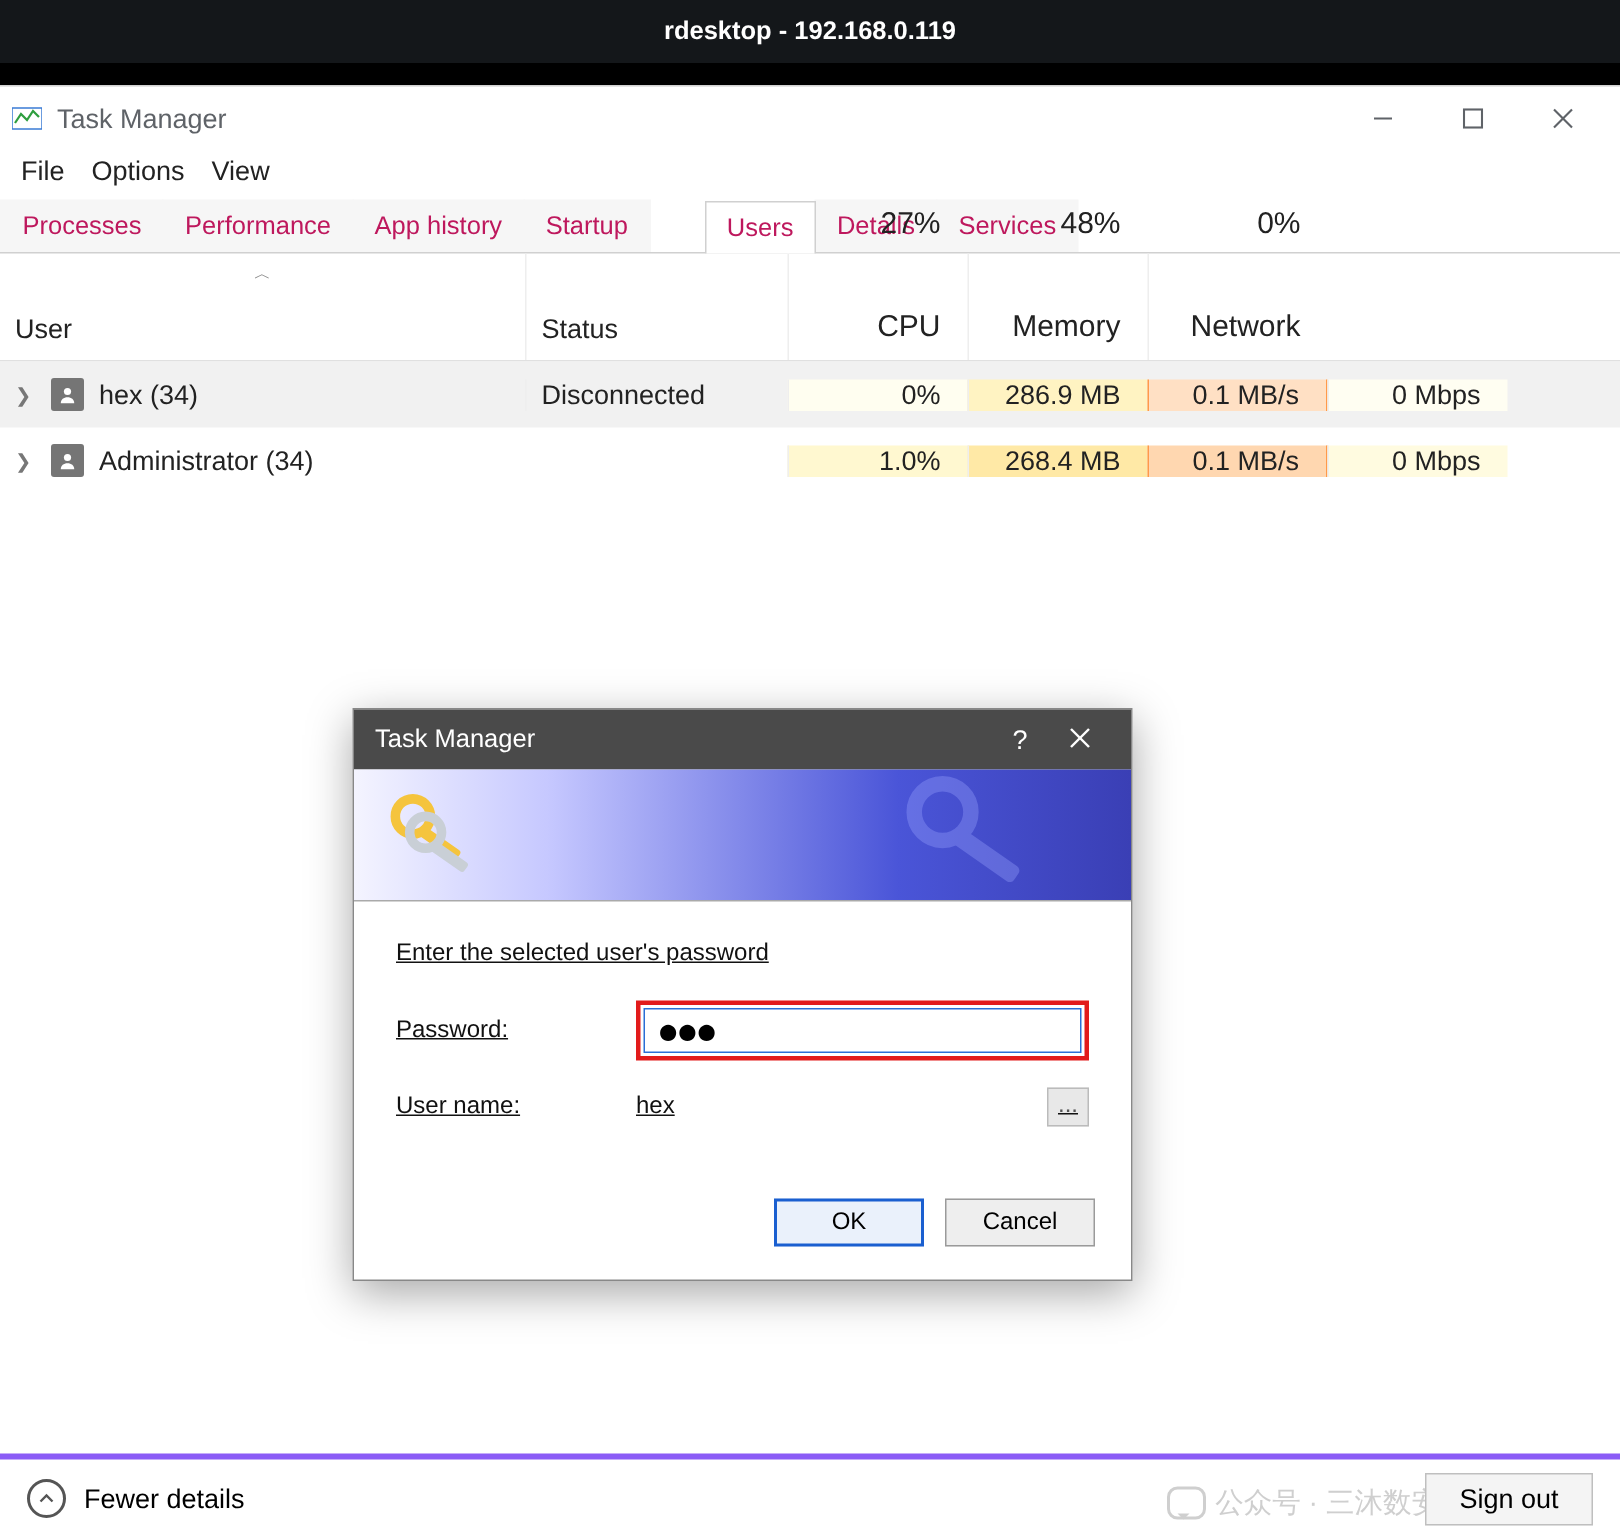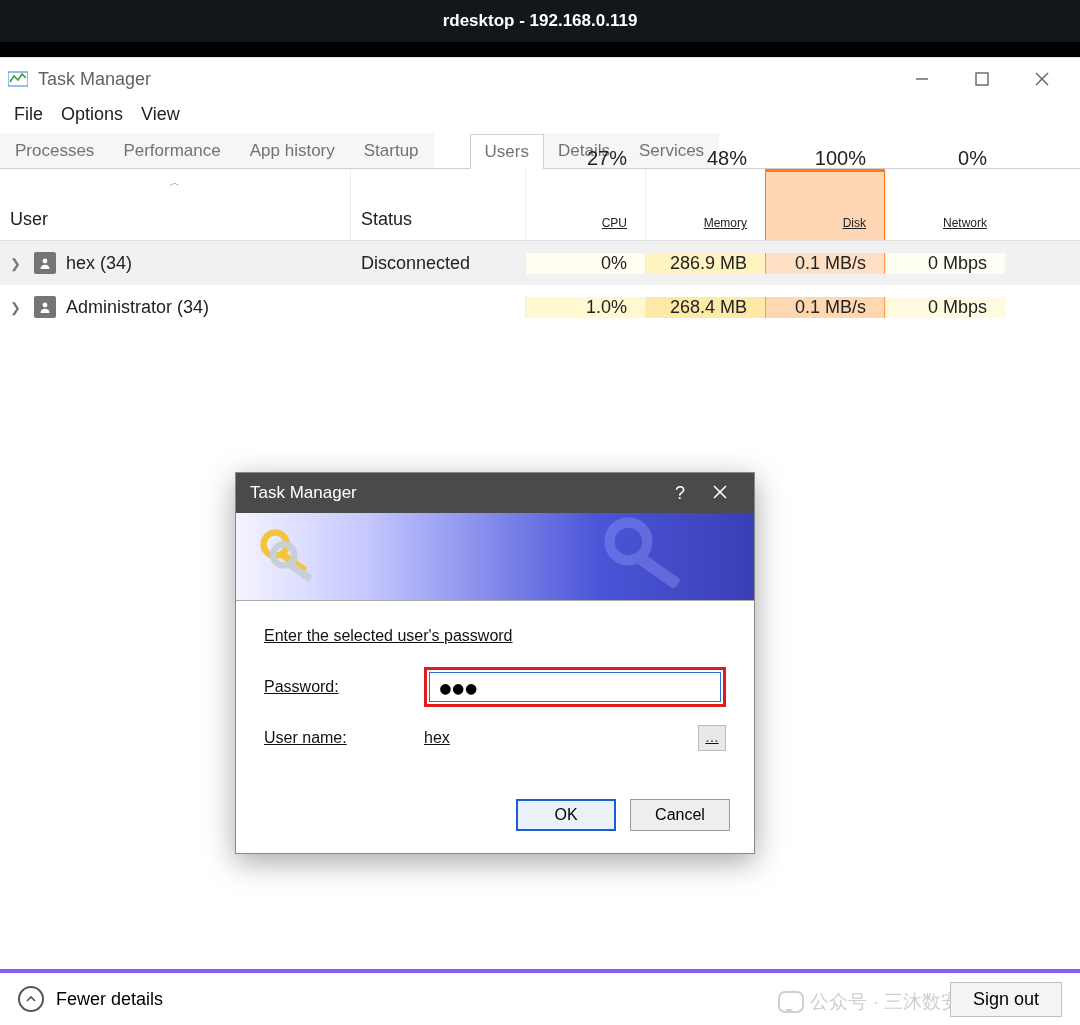--- a/index.html
+++ b/index.html
@@ -14,33 +14,33 @@
 .win-titlebar .win-icon { width: 20px; height: 18px; margin-right: 10px; display: inline-block; position: relative; }
 .win-titlebar .win-icon svg { display:block; }
 .win-titlebar .spacer { flex: 1; }
 .win-ctrl { width: 60px; height: 38px; display: flex; align-items: center; justify-content: center; color: #5f6368; font-size: 16px; }
 .win-ctrl svg { stroke: #5f6368; }
 
 .menubar { display: flex; gap: 18px; padding: 4px 14px 8px; font-size: 18px; color: #222; }
 .menubar span { cursor: default; }
 
 .tabstrip { display: flex; border-bottom: 1px solid #d0d0d0; font-size: 17px; }
-.tab { padding: 7px 14px; border: 1px solid transparent; border-bottom: none; color: #737373; background: #fff; }
+.tab { padding: 7px 14px; border: 1px solid transparent; border-bottom: none; color: #be185d; background: #fff; }
 .tab + .tab { margin-left: -1px; }
 .tab.active { border-color: #d0d0d0; background: #fff; position: relative; top: 1px; margin-left: 36px; }
 .tab:not(.active) { background: #f6f6f6; }
 
 .table-area { width: 100%; }
 .thead-row, .data-row { display: flex; align-items: stretch; font-size: 18px; color: #222; }
 .thead-row { height: 72px; border-bottom: 1px solid #e0e0e0; }
 .col-user { width: 350px; padding: 0 10px; display:flex; align-items:flex-end; padding-bottom:10px;}
 .col-status { width: 175px; padding: 0 10px; display:flex; align-items:flex-end; padding-bottom:10px; border-left: 1px solid #eee; }
 .col-num { width: 120px; text-align: right; padding: 0 18px 10px 0; border-left: 1px solid #eee; display:flex; flex-direction:column; justify-content:flex-end;gap:44px; }
 .col-num .pct { font-size: 20px; }
-.col-num .lbl { font-size: 12px; margin-top: 2px; text-decoration: underline; }
+.col-num .lbl { font-size: 20px; margin-top: 2px; }
 .sort-caret { font-size: 11px; color: #888; text-align:center; width:100%; position:absolute; top:6px; left:0;}
 .col-user-head { position: relative; }
 
 .col-disk-head { background: #ffd6b3; border-top: 3px solid #ff7a1a; border-left: 1px solid #ff7a1a; border-right:1px solid #ff7a1a; }
 
 .data-row { height: 44px; align-items: center; }
 .data-row .col-user { align-items:center; padding-bottom:0; gap:10px;}
 .data-row .col-status { align-items:center; padding-bottom:0;}
 .data-row .col-num { justify-content:center; padding-bottom:0; flex-direction:row; align-items:center; justify-content:flex-end;}
 
@@ -149,24 +149,20 @@
           <span>Status</span>
         </div>
       <div class="col-num">
         <span class="pct">27%</span>
         <span class="lbl">CPU</span>
       </div>
       <div class="col-num">
         <span class="pct">48%</span>
         <span class="lbl">Memory</span>
       </div>
-      <div class="col-num col-disk-head">
-        <span class="pct">100%</span>
-        <span class="lbl">Disk</span>
-      </div>
       <div class="col-num">
         <span class="pct">0%</span>
         <span class="lbl">Network</span>
       </div>
     </div>
 
     <div class="data-row row0">
       <div class="col-user">
         <span class="expander">❯</span>
         <span class="user-badge">

